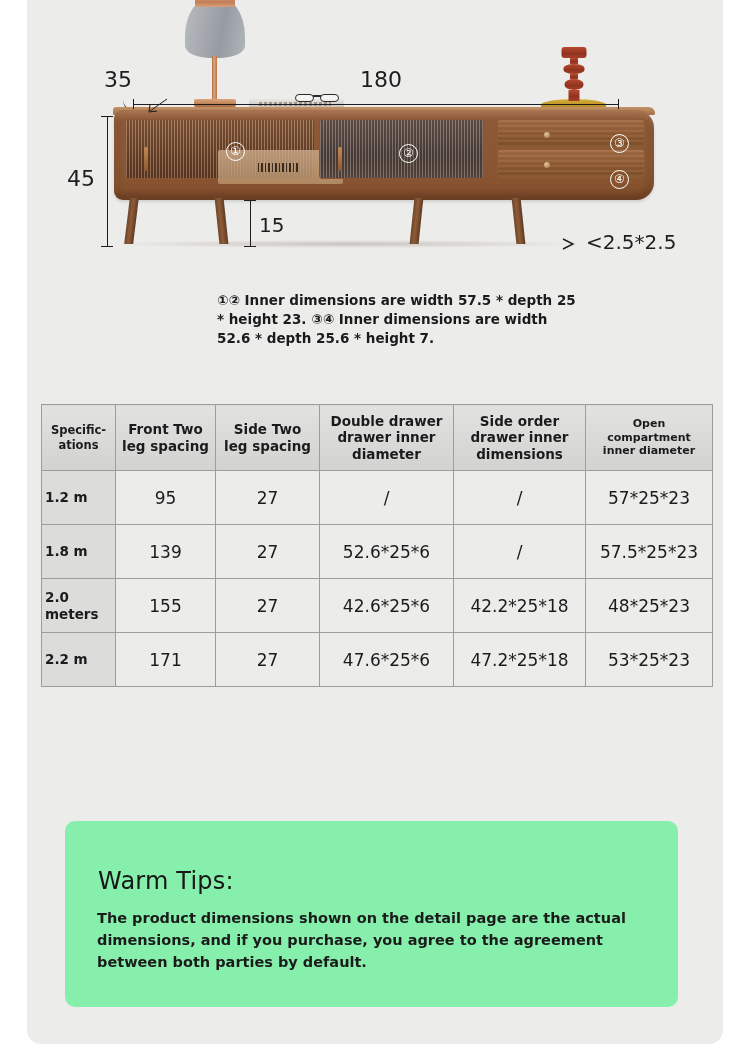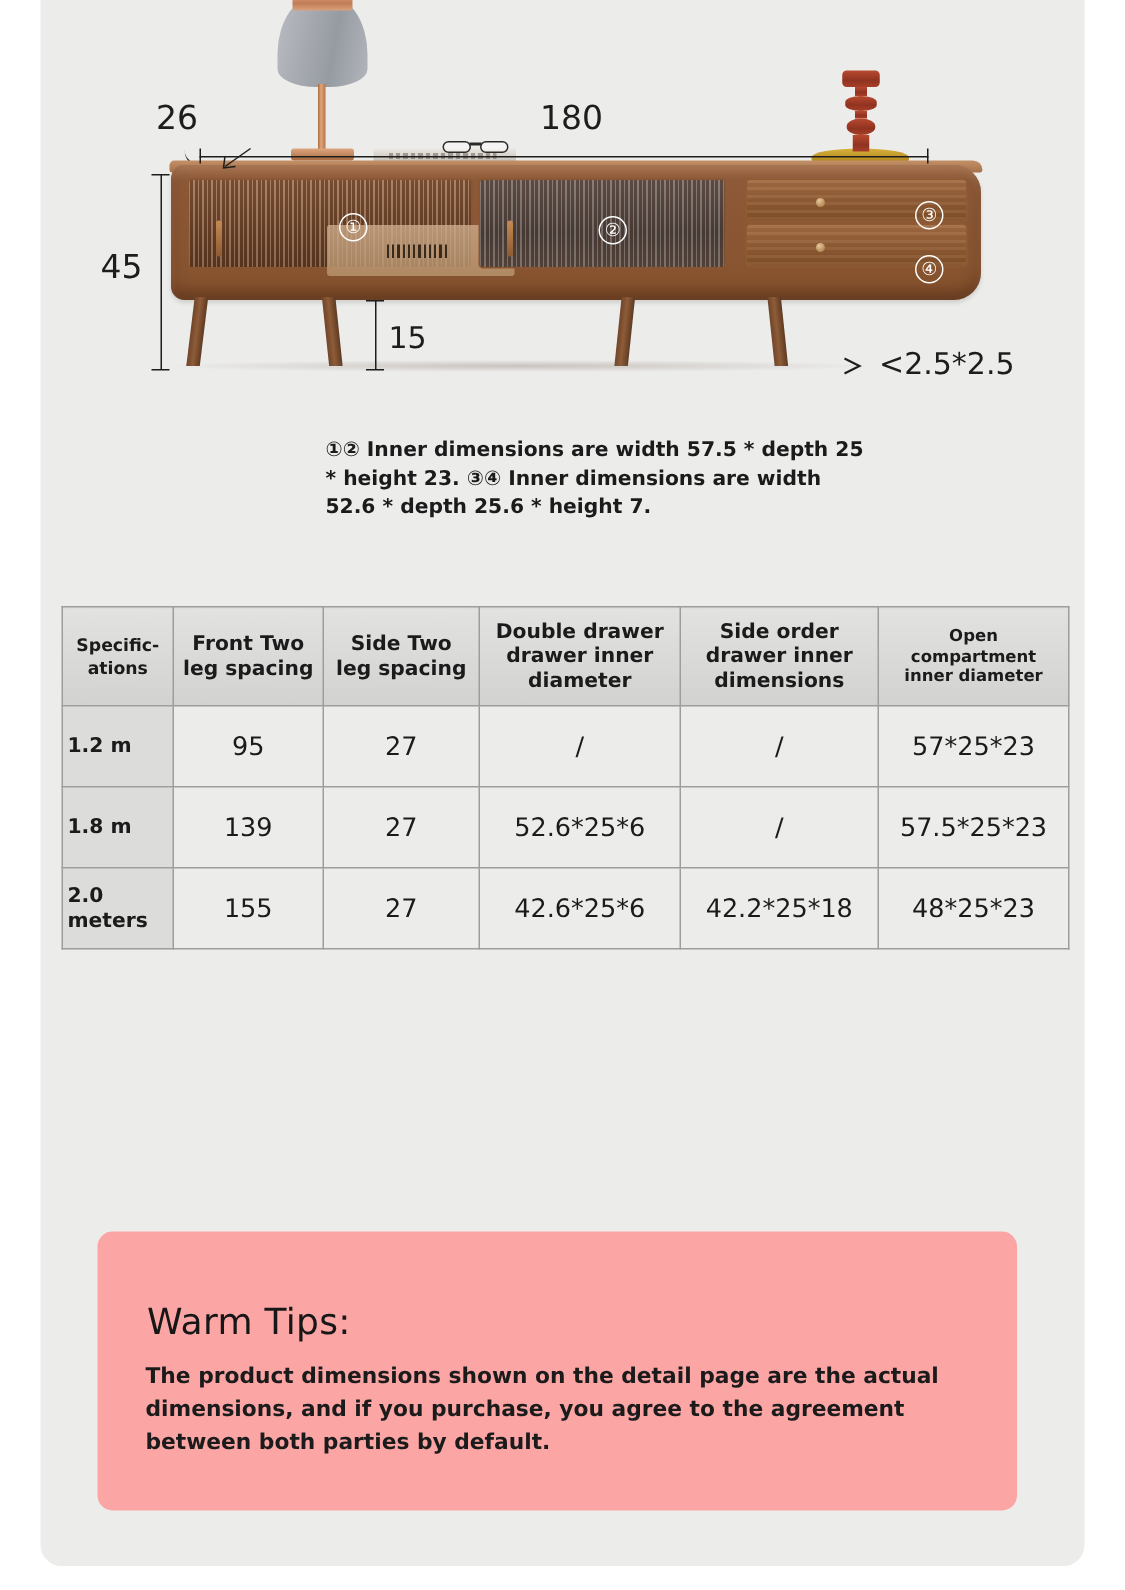--- a/index.html
+++ b/index.html
@@ -341,21 +341,21 @@
   col.c-lrg { width: 132px; }
   col.c-open { width: 127px; }
 
   
   .tips {
     position: absolute;
     left: 38px;
     top: 821px;
     width: 613px;
     height: 186px;
-    background: #fca5a5;
+    background: #86efac;
     border-radius: 10px;
   }
   .tips-title {
     position: absolute;
     left: 33px; top: 46px;
     font-family: "DejaVu Sans", sans-serif;
     font-size: 24px;
     color: #171717;
     letter-spacing: .2px;
   }
@@ -434,21 +434,21 @@
 
       <div class="dimline-h" style="left:106px; top:104px; width:486px;"></div>
       <div class="tick-v" style="left:106px; top:99px;"></div>
       <div class="tick-v" style="left:591px; top:99px;"></div>
       <div class="dim-label" style="left:333px; top:67px;">180</div>
 
       <svg class="arrow-35" viewBox="0 0 22 16">
         <line x1="20" y1="1" x2="3" y2="13" stroke="#1d1d1d" stroke-width="1"></line>
         <polyline points="3,6 2,14 10,13" fill="none" stroke="#1d1d1d" stroke-width="1"></polyline>
       </svg>
-      <div class="dim-label" style="left:77px; top:67px;">26</div>
+      <div class="dim-label" style="left:77px; top:67px;">35</div>
 
       <div class="dimline-v" style="left:80px; top:116px; height:130px;"></div>
       <div class="tick-h" style="left:74px; top:116px;"></div>
       <div class="tick-h" style="left:74px; top:246px;"></div>
       <div class="dim-label" style="left:40px; top:166px;">45</div>
 
       <div class="dimline-v" style="left:223px; top:200px; height:46px;"></div>
       <div class="tick-h" style="left:217px; top:200px;"></div>
       <div class="tick-h" style="left:217px; top:246px;"></div>
       <div class="dim-label small" style="left:232px; top:213px;">15</div>
@@ -499,20 +499,28 @@
             <td>57.5*25*23</td>
           </tr>
           <tr>
             <td class="rowhead">2.0 meters</td>
             <td>155</td>
             <td>27</td>
             <td>42.6*25*6</td>
             <td>42.2*25*18</td>
             <td>48*25*23</td>
           </tr>
+          <tr>
+            <td class="rowhead">2.2 m</td>
+            <td>171</td>
+            <td>27</td>
+            <td>47.6*25*6</td>
+            <td>47.2*25*18</td>
+            <td>53*25*23</td>
+          </tr>
         </tbody>
       </table>
     </div>
 
     <div class="tips">
       <div class="tips-title">Warm Tips:</div>
       <div class="tips-body">The product dimensions shown on the detail page are the actual dimensions, and if you purchase, you agree to the agreement between both parties by default.</div>
     </div>
 
   </div>

